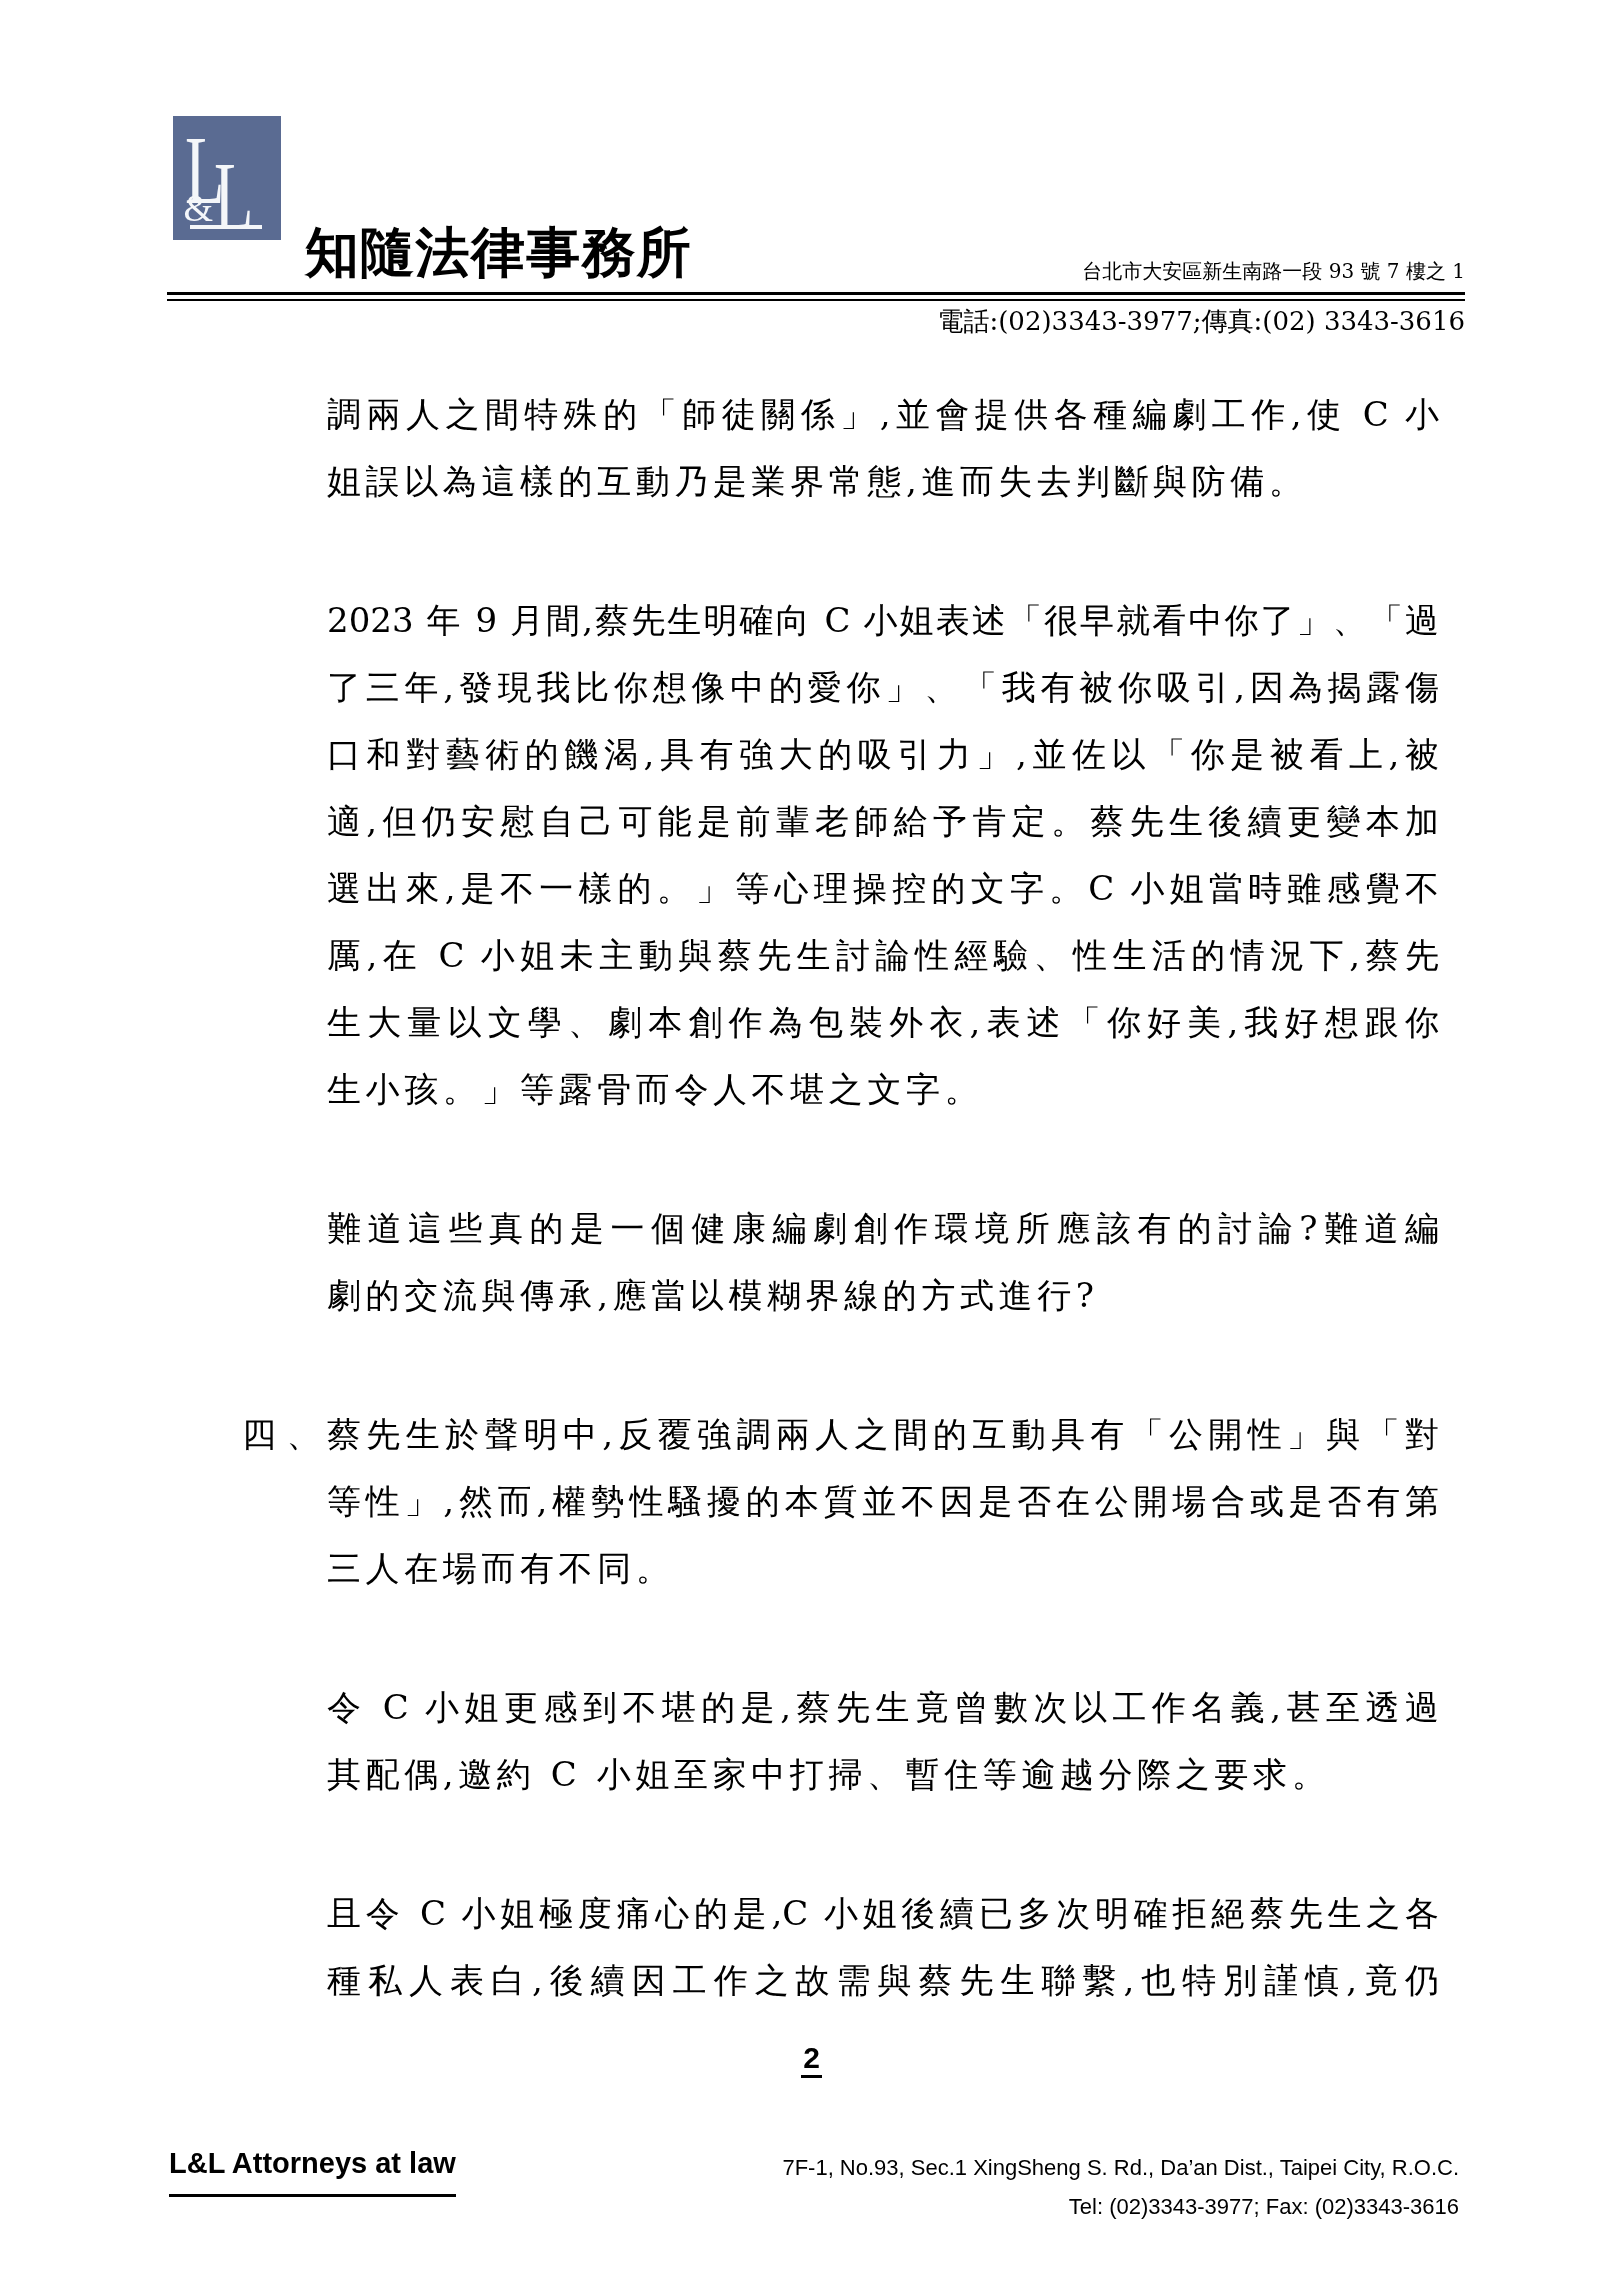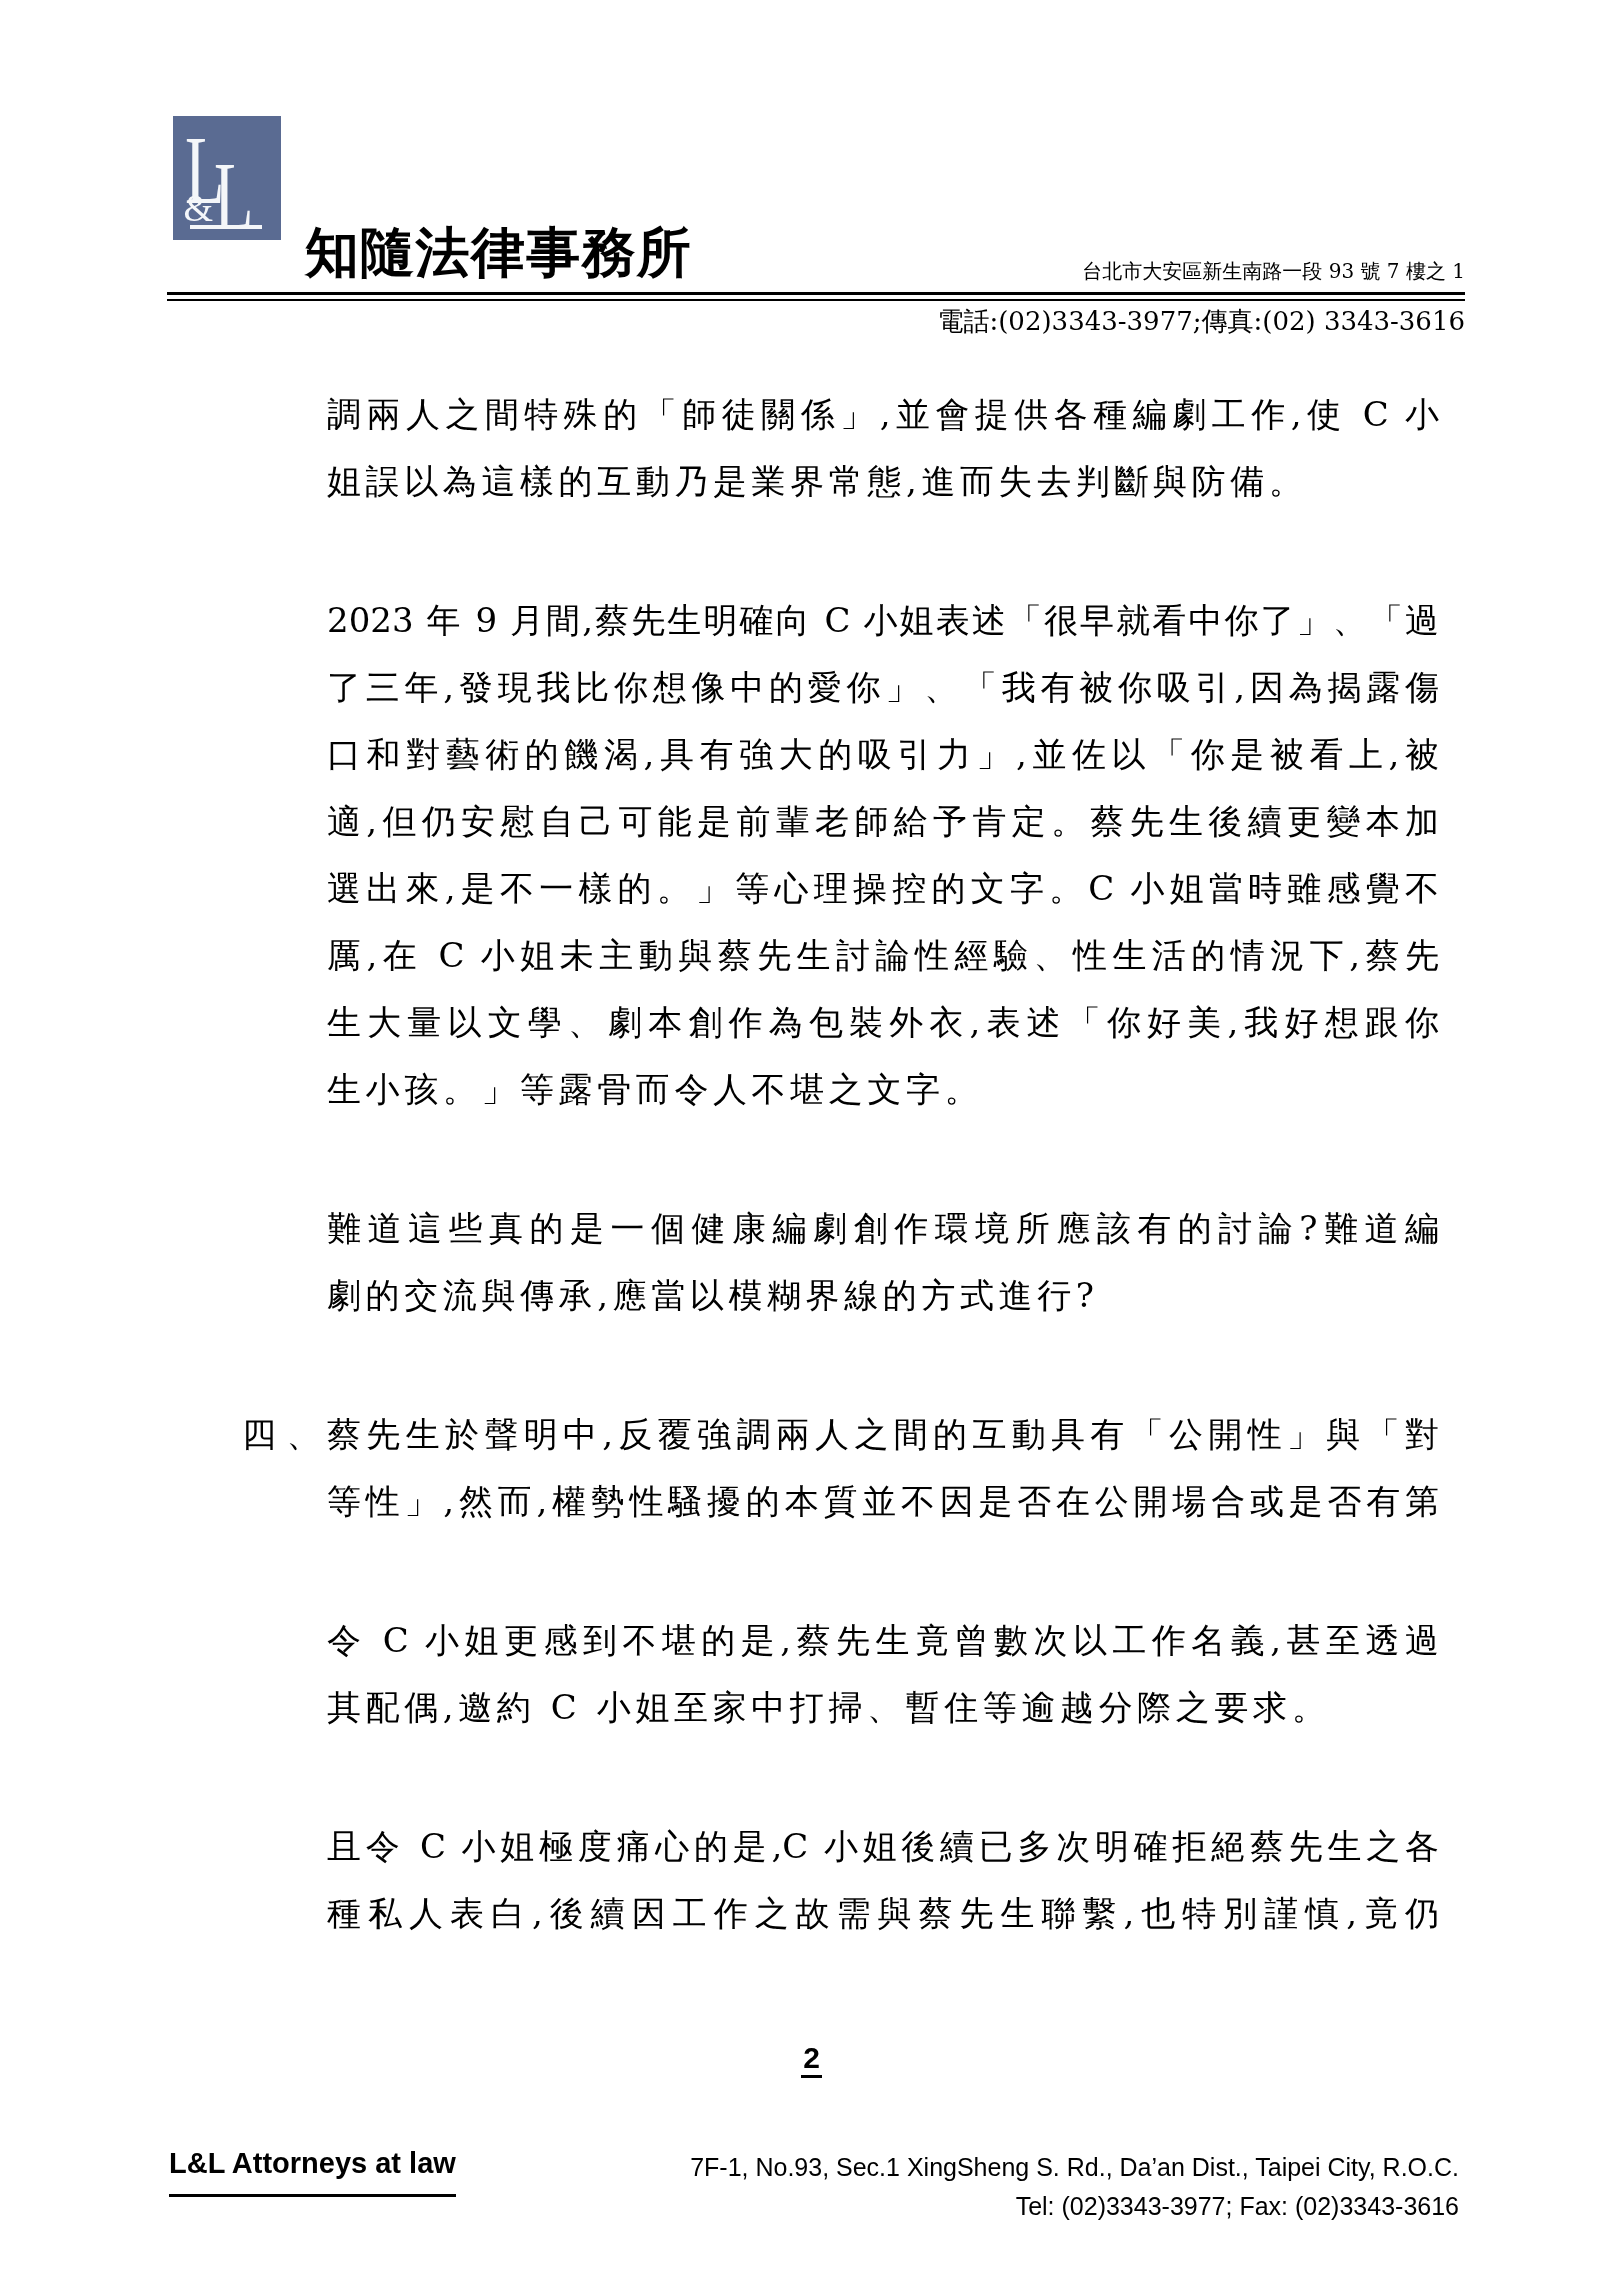--- a/index.html
+++ b/index.html
@@ -133,21 +133,21 @@
     line-height: 1.05;
     border-bottom: 3.9px solid #000;
     padding-bottom: 16px;
     white-space: nowrap;
   }
   .ftr-right {
     position: absolute;
     right: 164px; top: 2148px;
     text-align: right;
     font-family: "Liberation Sans", sans-serif;
-    font-size: 25px;
+    font-size: 22px;
     line-height: 39px;
     white-space: nowrap;
   }
 </style>
 </head>
 <body>
 
 <div class="page">
 
   <div class="logo">
@@ -185,20 +185,21 @@
 
     <div class="para">
       <div class="bline">難道這些真的是一個健康編劇創作環境所應該有的討論?難道編</div>
       <div class="bline end">劇的交流與傳承,應當以模糊界線的方式進行?</div>
     </div>
 
     <div class="para numbered">
       <span class="marker">四、</span>
       <div class="bline">蔡先生於聲明中,反覆強調兩人之間的互動具有「公開性」與「對</div>
       <div class="bline">等性」,然而,權勢性騷擾的本質並不因是否在公開場合或是否有第</div>
+      <div class="bline end">三人在場而有不同。</div>
     </div>
 
     <div class="para">
       <div class="bline">令 C 小姐更感到不堪的是,蔡先生竟曾數次以工作名義,甚至透過</div>
       <div class="bline end">其配偶,邀約 C 小姐至家中打掃、暫住等逾越分際之要求。</div>
     </div>
 
     <div class="para">
       <div class="bline">且令 C 小姐極度痛心的是,C 小姐後續已多次明確拒絕蔡先生之各</div>
       <div class="bline">種私人表白,後續因工作之故需與蔡先生聯繫,也特別謹慎,竟仍</div>

